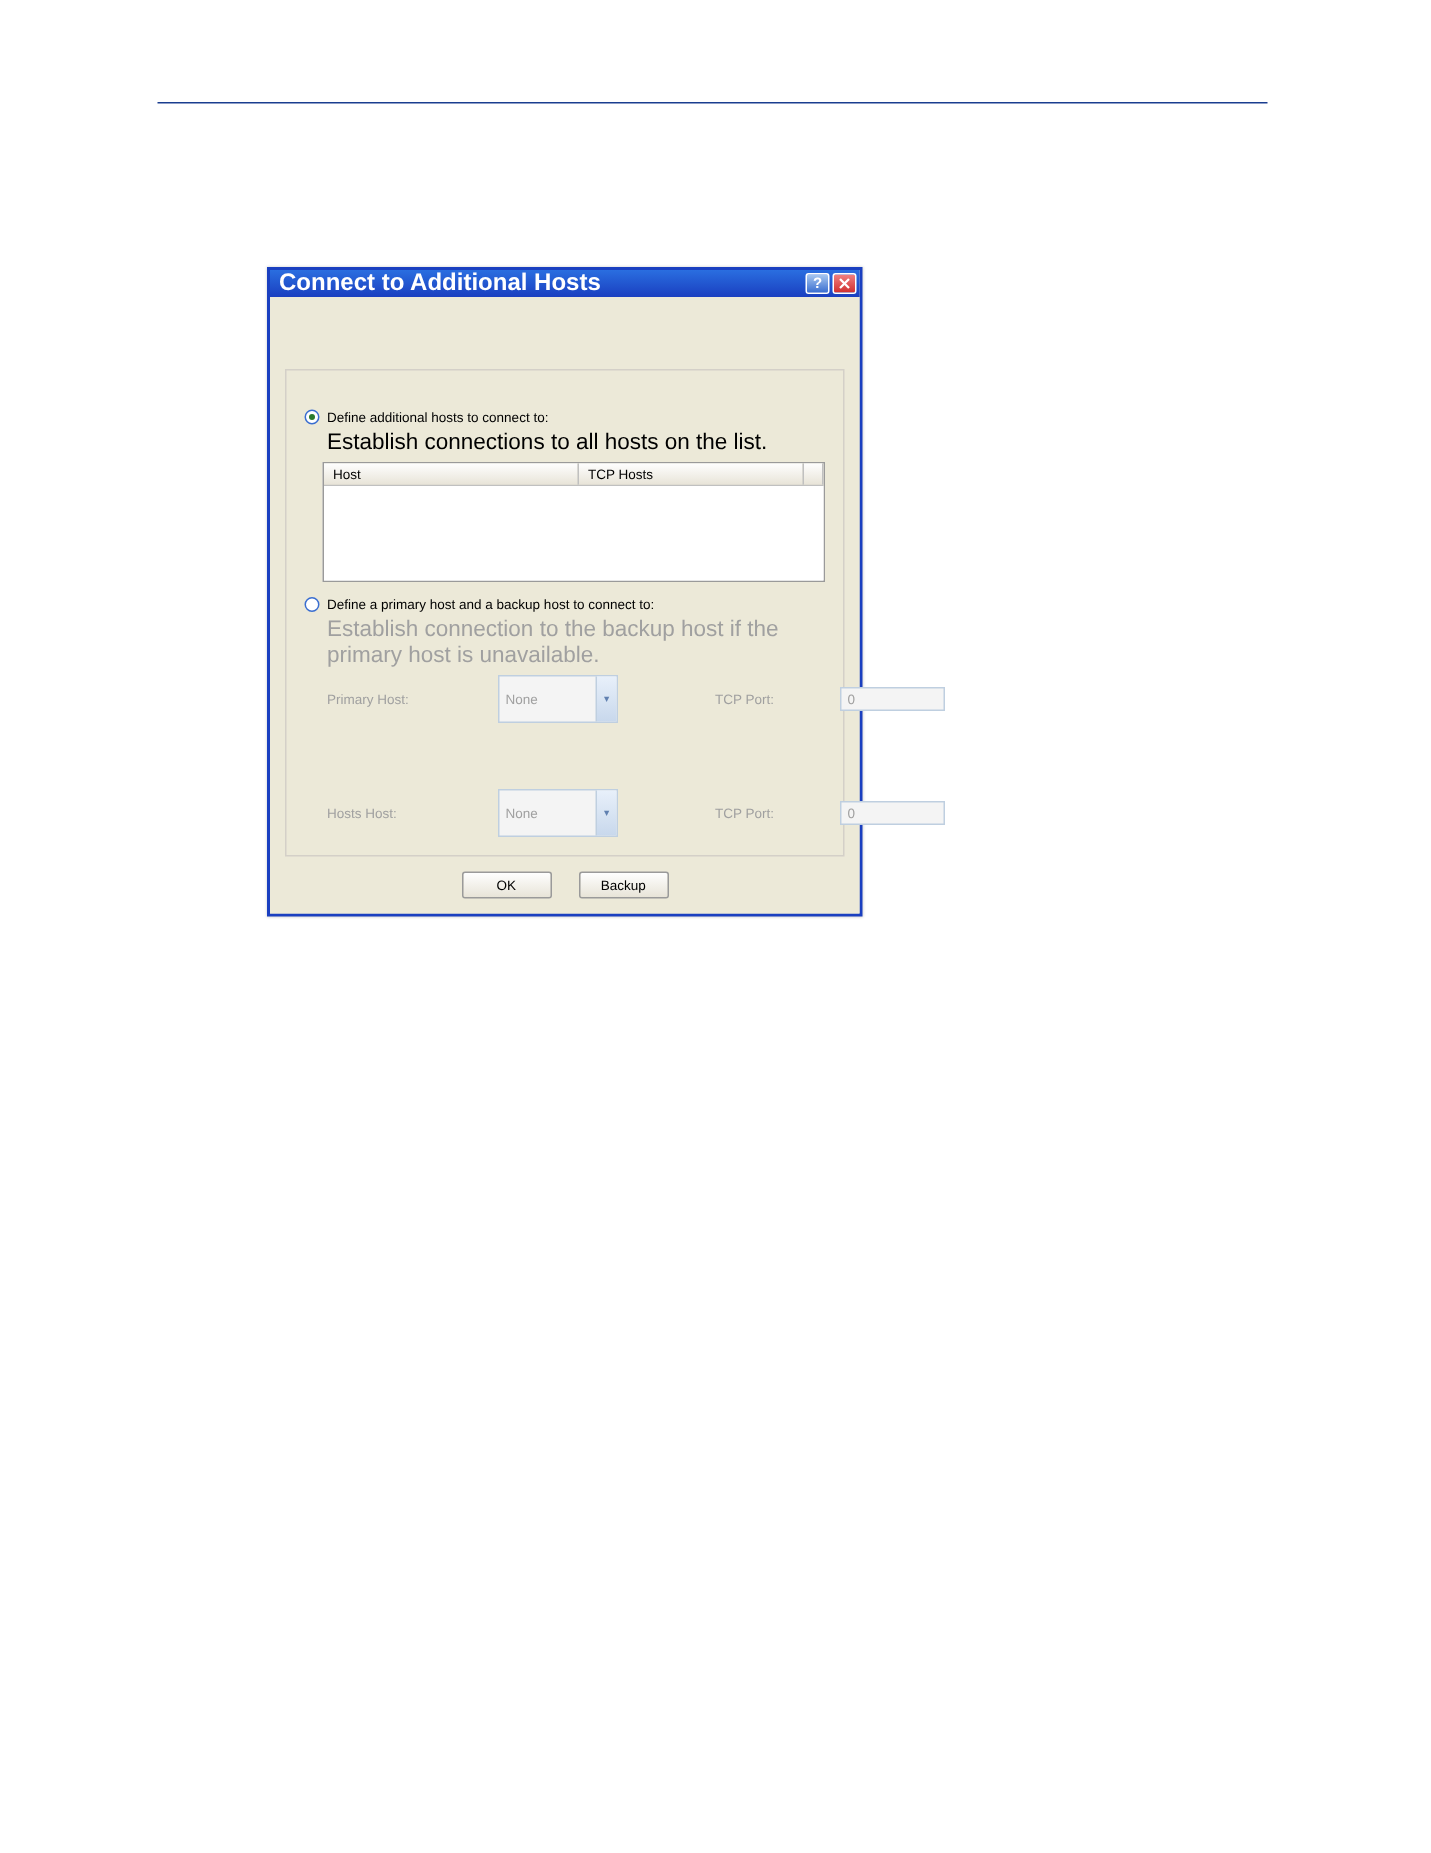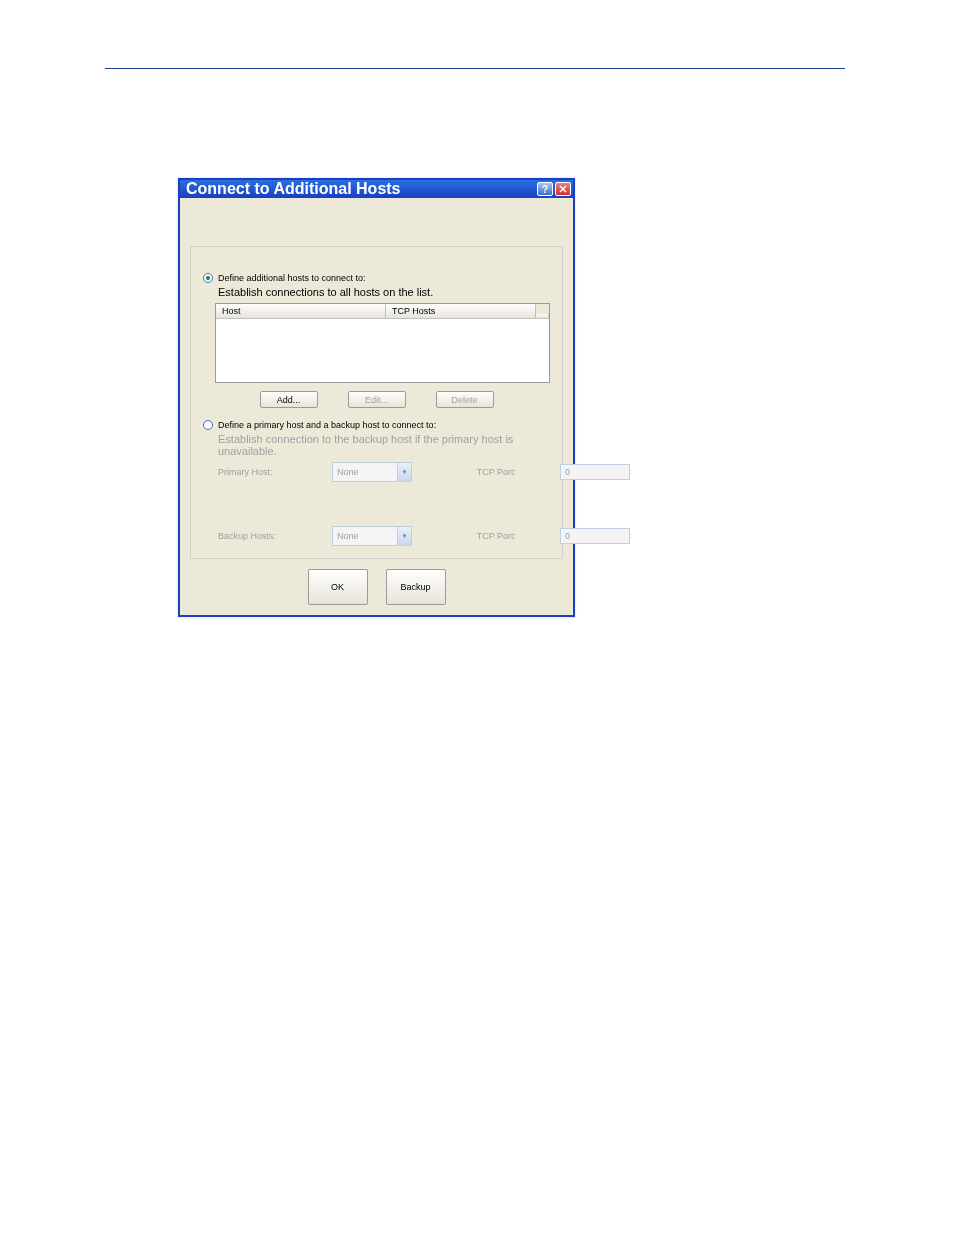--- a/index.html
+++ b/index.html
@@ -100,40 +100,39 @@
   }
   .radio.selected::after {
     content: "";
     width: 4px;
     height: 4px;
     background: #2a7a2a;
     border-radius: 50%;
     display: block;
   }
   .sub-text {
-    font-size: 11px;
+    font-size: 15px;
     color: #000;
     margin-left: 15px;
     margin-bottom: 5px;
   }
   .sub-text.disabled { color: #a0a0a0; }
   .host-table {
     border: 1px solid #9a9a9a;
     background: #ffffff;
     margin-left: 12px;
     margin-bottom: 8px;
     height: 80px;
     display: flex;
     flex-direction: column;
   }
   .host-table-header {
     display: flex;
     background: #ece9d8;
     border-bottom: 1px solid #c0c0c0;
-    align-items: flex-end;
   }
   .host-table-header .th {
     font-size: 9px;
     padding: 2px 6px;
     border-right: 1px solid #c0c0c0;
     background: linear-gradient(to bottom, #fefefe, #e8e4d8);
   }
   .th-host { flex: 1; }
   .th-port { width: 150px; }
   .th-spacer { width: 10px; border-right: none; }
@@ -165,21 +164,21 @@
     display: grid;
     grid-template-columns: 70px 80px 60px 70px;
     row-gap: 8px;
     column-gap: 10px;
     align-items: center;
     font-size: 9px;
     color: #a0a0a0;
     gap: 44px;
   }
   .dropdown {
-    height: 20px;
+    height: 32px;
     border: 1px solid #bfcfe0;
     background: #f4f4f4;
     display: flex;
     align-items: center;
     padding: 0 4px;
     font-size: 9px;
     color: #a0a0a0;
     position: relative;
   }
   .dropdown-arrow {
@@ -205,21 +204,21 @@
     color: #a0a0a0;
     display: flex;
     align-items: center;
   }
   .dialog-footer {
     display: flex;
     justify-content: center;
     gap: 18px;
     padding: 10px 0 2px 0;
   }
-  .dialog-footer .btn { min-width: 60px; height: 36px; }
+  .dialog-footer .btn { min-width: 60px; height: 18px; }
 </style>
 </head>
 <body>
 
 <div class="page-rule"></div>
 
 <div class="dialog">
   <div class="titlebar">
     <span class="titlebar-text">Connect to Additional Hosts</span>
     <div class="titlebar-btns">
@@ -244,45 +243,40 @@
 
       <div class="host-table">
         <div class="host-table-header">
           <div class="th th-host">Host</div>
           <div class="th th-port">TCP Hosts</div>
           <div class="th th-spacer"></div>
         </div>
         <div class="host-table-body"></div>
       </div>
 
-      <div class="btn-row">
-        <div class="btn">Add...</div>
-        <div class="btn disabled">Edit...</div>
-        <div class="btn disabled">Delete</div>
-      </div>
 
       <div class="section2">
         <div class="radio-row">
           <span class="radio"></span>
           <span>Define a primary host and a backup host to connect to:</span>
         </div>
         <div class="sub-text disabled">Establish connection to the backup host if the primary host is unavailable.</div>
 
         <div class="host-grid">
           <div>Primary Host:</div>
           <div class="dropdown">
             <span>None</span>
             <span class="dropdown-arrow">▾</span>
           </div>
           <div style="text-align:right">TCP Port:</div>
           <div class="textfield">
             <span>0</span>
           </div>
 
-          <div>Backup Hosts:</div>
+          <div>Hosts Host:</div>
           <div class="dropdown">
             <span>None</span>
             <span class="dropdown-arrow">▾</span>
           </div>
           <div style="text-align:right">TCP Port:</div>
           <div class="textfield">
             <span>0</span>
           </div>
         </div>
       </div>

